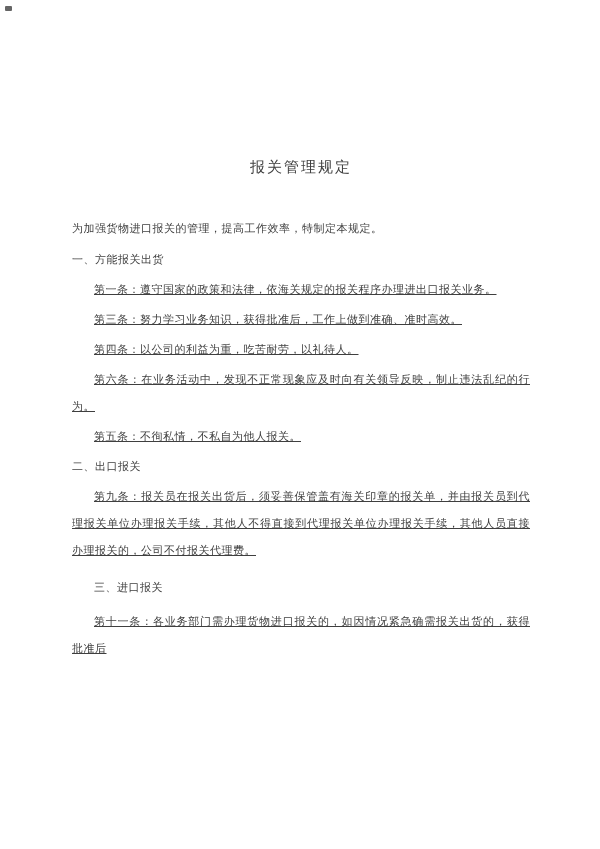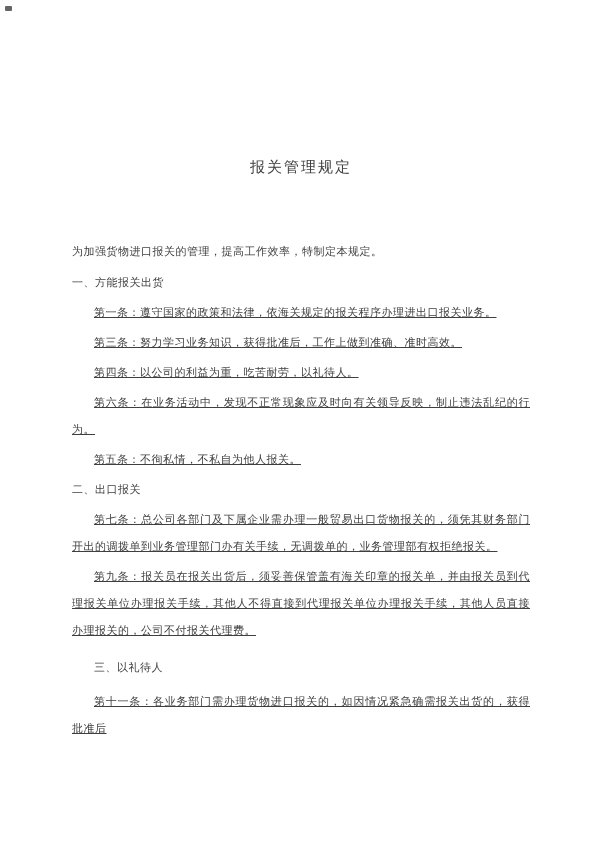--- a/index.html
+++ b/index.html
@@ -27,21 +27,21 @@
     height: 5px;
     background: #4a4a4a;
     border-radius: 1px;
     opacity: 0.85;
   }
   .doc-title {
     font-size: 15px;
     font-weight: 400;
     text-align: center;
     letter-spacing: 2px;
-    margin: 0 0 60px 0;
+    margin: 0 0 37px 0;
     line-height: 22px;
   }
   .para {
     font-size: 11px;
     line-height: 27px;
     margin: 0 0 3px 0;
     text-align: justify;
     letter-spacing: 0.5px;
   }
   .intro {
@@ -73,19 +73,18 @@
   <p class="para section-heading">一、方能报关出货</p>
 
   <p class="para article">第一条：遵守国家的政策和法律，依海关规定的报关程序办理进出口报关业务。</p>
   <p class="para article">第三条：努力学习业务知识，获得批准后，工作上做到准确、准时高效。</p>
   <p class="para article">第四条：以公司的利益为重，吃苦耐劳，以礼待人。</p>
   <p class="para article">第六条：在业务活动中，发现不正常现象应及时向有关领导反映，制止违法乱纪的行为。</p>
   <p class="para article">第五条：不徇私情，不私自为他人报关。</p>
 
   <p class="para section-heading">二、出口报关</p>
 
-  <p class="para article">第七条：总公司各部门及下属企业需办理一般贸易出口货物报关的，须凭其财务部门开出的调拨单到业务管理部门办有关手续，无调拨单的，业务管理部有权拒绝报关。</p>
   <p class="para article">第九条：报关员在报关出货后，须妥善保管盖有海关印章的报关单，并由报关员到代理报关单位办理报关手续，其他人不得直接到代理报关单位办理报关手续，其他人员直接办理报关的，公司不付报关代理费。</p>
 
-  <p class="para section-heading indented-heading">三、以礼待人</p>
+  <p class="para section-heading indented-heading">三、进口报关</p>
 
   <p class="para article">第十一条：各业务部门需办理货物进口报关的，如因情况紧急确需报关出货的，获得批准后</p>
 </div>
 
 </body></html>

